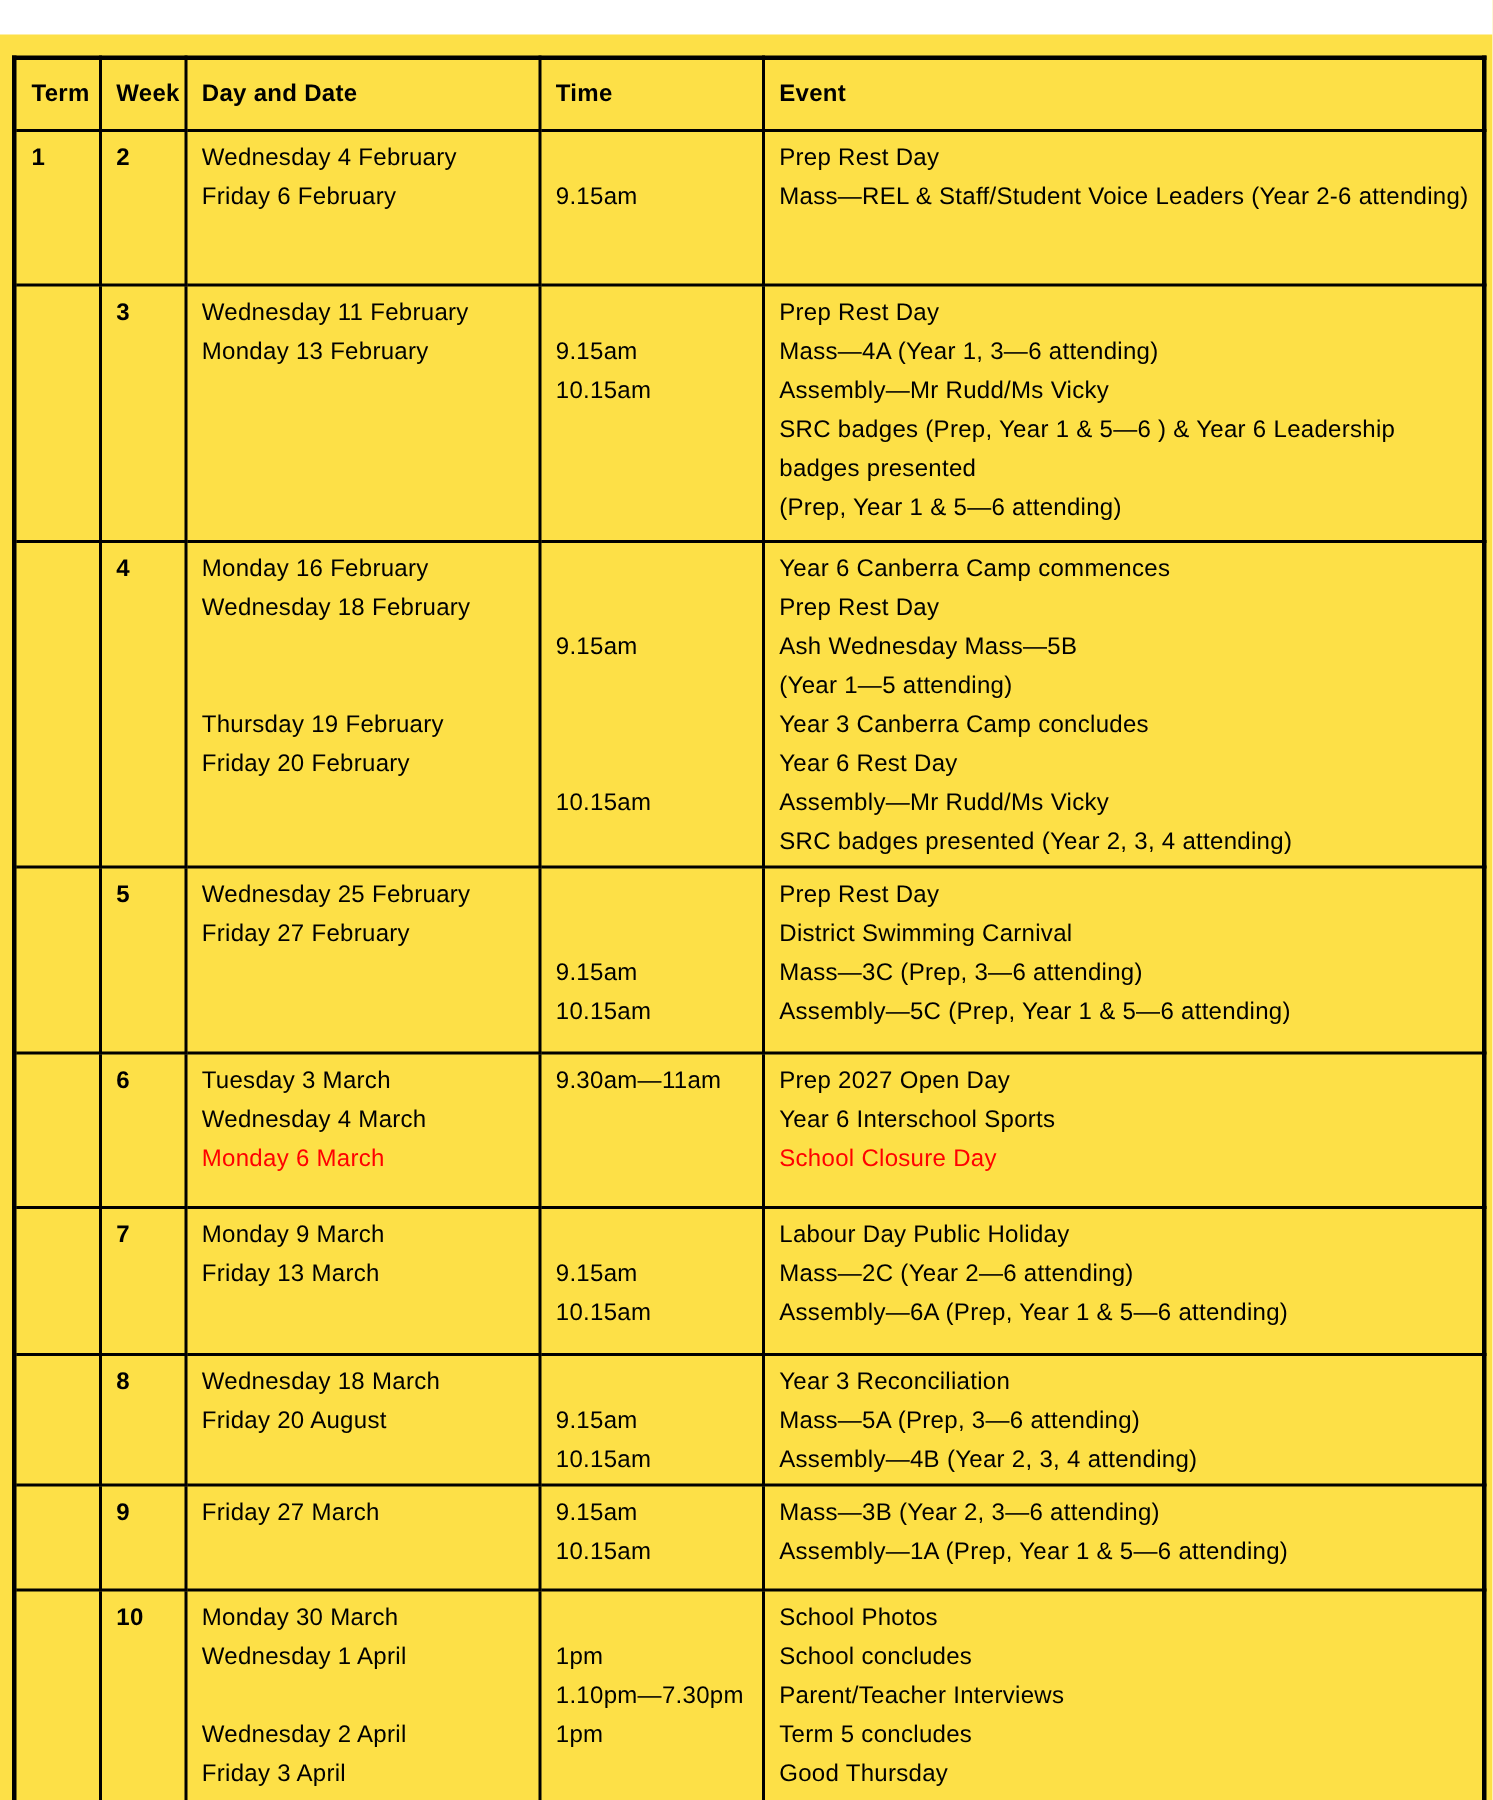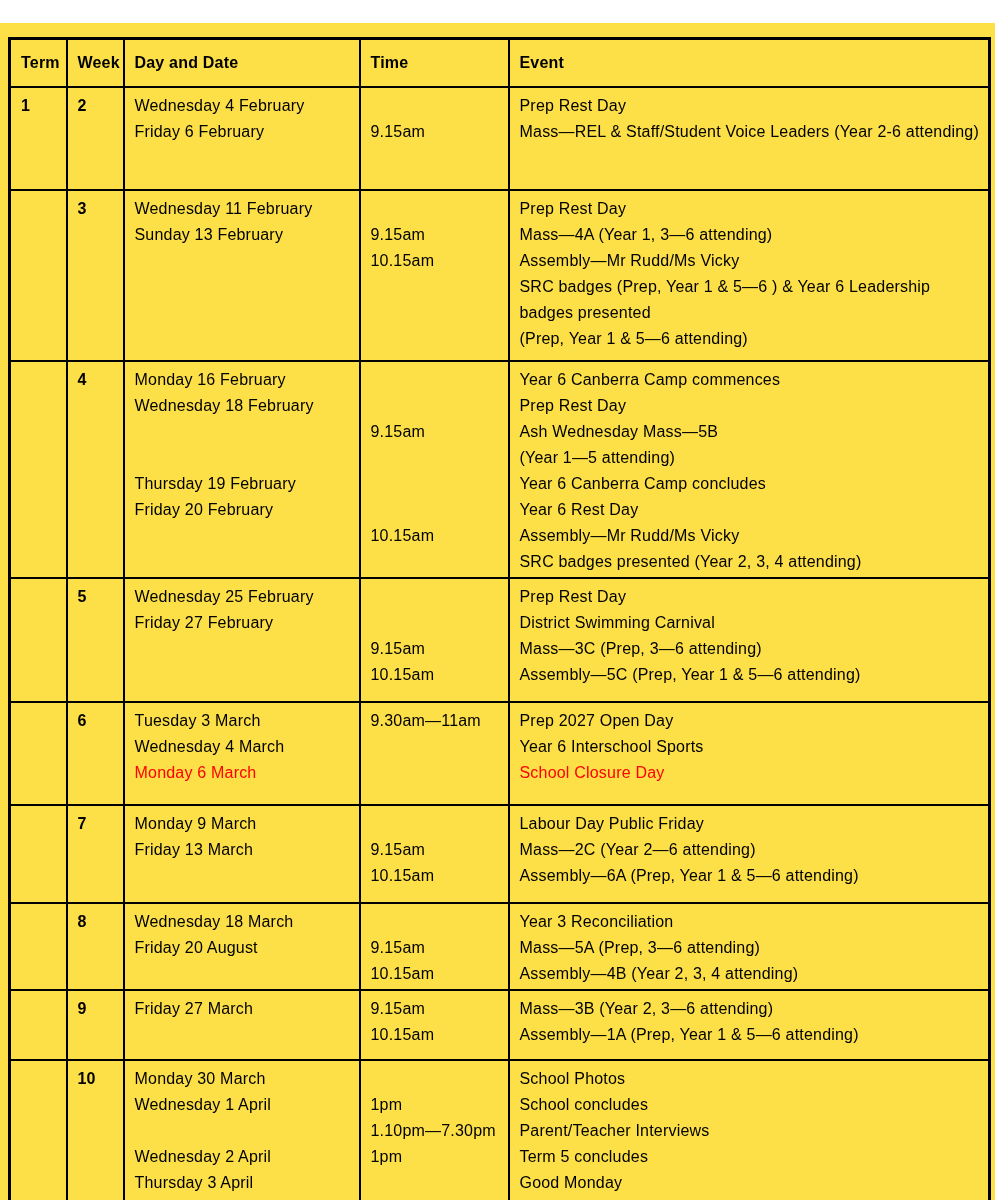--- a/index.html
+++ b/index.html
@@ -102,21 +102,21 @@
             <div class="line">Mass—REL &amp; Staff/Student Voice Leaders (Year 2-6 attending)</div>
           </td>
         </tr>
         <tr>
           <td class="term-cell"></td>
           <td class="week-cell">
             <div class="line">3</div>
           </td>
           <td class="date-cell">
             <div class="line">Wednesday 11 February</div>
-            <div class="line">Sunday 13 February</div>
+            <div class="line">Monday 13 February</div>
           </td>
           <td class="time-cell">
             <div class="line">&nbsp;</div>
             <div class="line">9.15am</div>
             <div class="line">10.15am</div>
           </td>
           <td class="event-cell">
             <div class="line">Prep Rest Day</div>
             <div class="line">Mass—4A (Year 1, 3—6 attending)</div>
             <div class="line">Assembly—Mr Rudd/Ms Vicky</div>
@@ -144,21 +144,21 @@
             <div class="line">&nbsp;</div>
             <div class="line">&nbsp;</div>
             <div class="line">&nbsp;</div>
             <div class="line">10.15am</div>
           </td>
           <td class="event-cell">
             <div class="line">Year 6 Canberra Camp commences</div>
             <div class="line">Prep Rest Day</div>
             <div class="line">Ash Wednesday Mass—5B</div>
             <div class="line">(Year 1—5 attending)</div>
-            <div class="line">Year 6 Canberra Camp concludes</div>
+            <div class="line">Year 3 Canberra Camp concludes</div>
             <div class="line">Year 6 Rest Day</div>
             <div class="line">Assembly—Mr Rudd/Ms Vicky</div>
             <div class="line">SRC badges presented (Year 2, 3, 4 attending)</div>
           </td>
         </tr>
         <tr>
           <td class="term-cell"></td>
           <td class="week-cell">
             <div class="line">5</div>
           </td>
@@ -206,21 +206,21 @@
           <td class="date-cell">
             <div class="line">Monday 9 March</div>
             <div class="line">Friday 13 March</div>
           </td>
           <td class="time-cell">
             <div class="line">&nbsp;</div>
             <div class="line">9.15am</div>
             <div class="line">10.15am</div>
           </td>
           <td class="event-cell">
-            <div class="line">Labour Day Public Friday</div>
+            <div class="line">Labour Day Public Holiday</div>
             <div class="line">Mass—2C (Year 2—6 attending)</div>
             <div class="line">Assembly—6A (Prep, Year 1 &amp; 5—6 attending)</div>
           </td>
         </tr>
         <tr>
           <td class="term-cell"></td>
           <td class="week-cell">
             <div class="line">8</div>
           </td>
           <td class="date-cell">
@@ -258,33 +258,33 @@
         <tr>
           <td class="term-cell"></td>
           <td class="week-cell">
             <div class="line">10</div>
           </td>
           <td class="date-cell">
             <div class="line">Monday 30 March</div>
             <div class="line">Wednesday 1 April</div>
             <div class="line">&nbsp;</div>
             <div class="line">Wednesday 2 April</div>
-            <div class="line">Thursday 3 April</div>
+            <div class="line">Friday 3 April</div>
             <div class="line">Sunday 5 April</div>
           </td>
           <td class="time-cell">
             <div class="line">&nbsp;</div>
             <div class="line">1pm</div>
             <div class="line">1.10pm—7.30pm</div>
             <div class="line">1pm</div>
           </td>
           <td class="event-cell">
             <div class="line">School Photos</div>
             <div class="line">School concludes</div>
             <div class="line">Parent/Teacher Interviews</div>
             <div class="line">Term 5 concludes</div>
-            <div class="line">Good Monday</div>
+            <div class="line">Good Thursday</div>
             <div class="line">Easter Sunday</div>
           </td>
         </tr>
       </tbody>
   </table>
 </div>
 
 </body></html>

